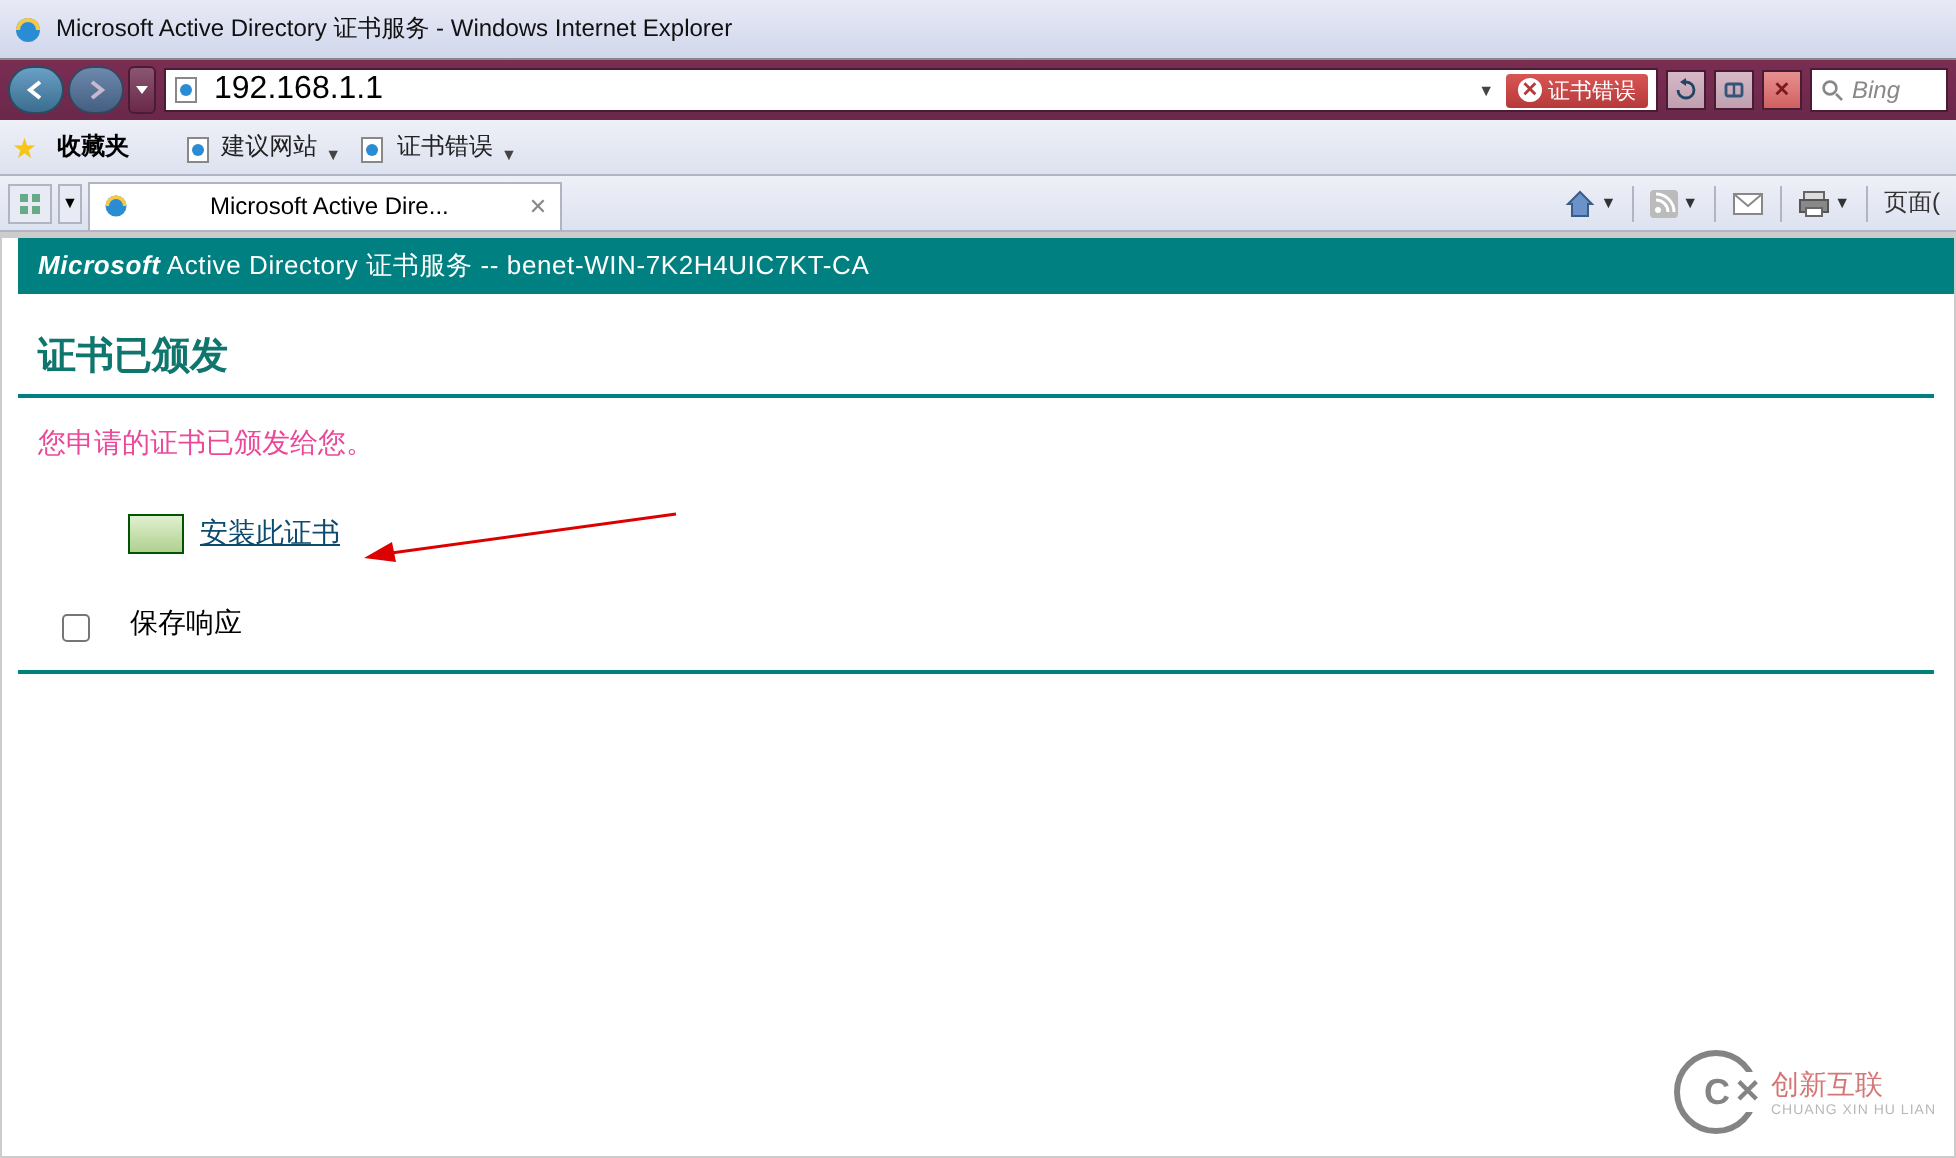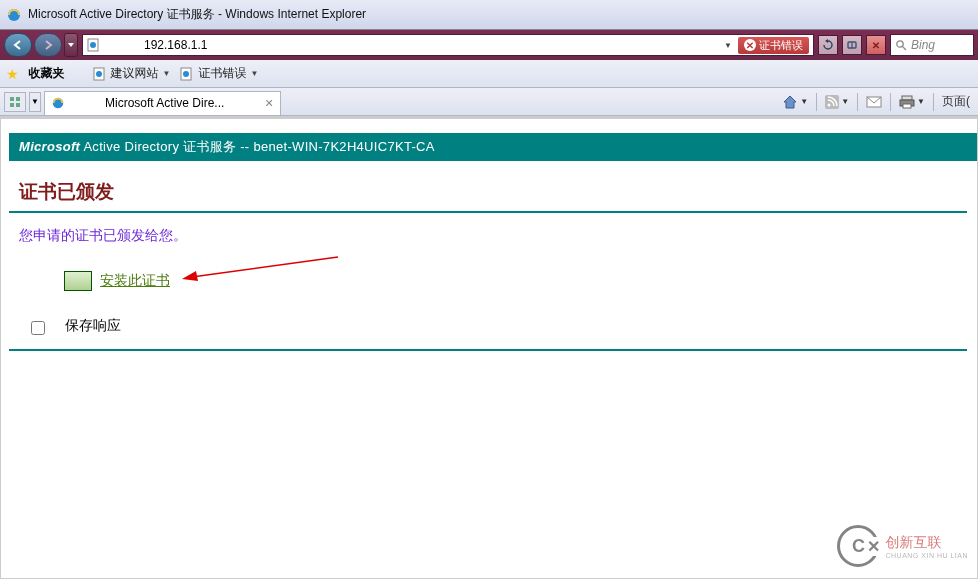--- a/index.html
+++ b/index.html
@@ -9,58 +9,58 @@
 .titlebar { height: 30px; background: linear-gradient(#e8eaf5,#d0d6ec); border-bottom: 1px solid #888; display: flex; align-items: center; padding: 0 6px; font-size: 12px; color: #111; }
 .titlebar .ie-icon { width: 16px; height: 16px; margin-right: 6px; }
 
 
 .navbar { height: 30px; background: linear-gradient(#7b2d52,#6a284a); display: flex; align-items: center; padding: 0 4px; gap: 4px; }
 .navbtns { display: flex; gap: 2px; }
 .navbtn { width: 28px; height: 24px; border-radius: 12px; background: linear-gradient(#6aa0c5,#3a6d8f); border: 1px solid #2a4b62; display:flex; align-items:center; justify-content:center; }
 .navbtn.fwd { opacity: .8; }
 .navbtn.small { width: 14px; border-radius: 3px; background: linear-gradient(#8a5670,#6a284a); border:1px solid #4a1c33; }
 .addrbox { flex: 1; height: 22px; background: #fff; border: 1px solid #4a1c33; display: flex; align-items: center; padding: 0 4px; gap: 6px; }
-.addrbox input { flex: 1; border: none; outline: none; font-size: 12px; background: transparent; margin-left: 37px; }
+.addrbox input { flex: 1; border: none; outline: none; font-size: 16px; background: transparent; }
 .cert-err { background: linear-gradient(#d95555,#b63a3a); color:#fff; font-size:11px; padding:1px 6px; border-radius:2px; display:flex; align-items:center; gap:3px; }
 .cert-err-ico { width:12px; height:12px; background:#fff; border-radius:50%; display:inline-flex; align-items:center; justify-content:center; color:#b63a3a; font-weight:bold; font-size:10px; }
 .nav-right-btn { width:20px; height:20px; border:1px solid #4a1c33; background:linear-gradient(#d6b8c6,#c0a0b0); display:flex; align-items:center; justify-content:center; font-size:10px; color:#444; }
 .nav-right-btn.x { background:linear-gradient(#e89090,#d06060); color:#7a1a1a; font-weight:bold; }
-.searchbox { width:84px; height:22px; background:#fff; border:1px solid #4a1c33; display:flex; align-items:center; padding:0 4px; gap:4px; font-size:12px; color:#888; font-style:italic; }
+.searchbox { width:69px; height:22px; background:#fff; border:1px solid #4a1c33; display:flex; align-items:center; padding:0 4px; gap:4px; font-size:12px; color:#888; font-style:italic; }
 .mag-icon { width:12px; height:12px; }
 
 
 .favbar { height: 28px; background: linear-gradient(#eef0f7,#dde2f0); border-bottom:1px solid #b0b4c5; display:flex; align-items:center; padding:0 6px; gap:10px; font-size:12px; }
 .favbar .star { color:#f5c518; font-size:14px; }
-.fav-item { display:flex; align-items:center; gap:4px; color:#222; cursor:pointer; }
+.fav-item { display:flex; align-items:flex-end; gap:4px; color:#222; cursor:pointer; }
 .fav-item .drop { font-size:8px; color:#444; }
 .page-ico { width:14px; height:14px; }
 
 
 .tabbar { height: 28px; background: linear-gradient(#eef0f7,#dde2f0); border-bottom:1px solid #b0b4c5; display:flex; align-items:center; padding:0 4px; gap:2px; font-size:12px; }
 .grid-btn { width:22px; height:20px; border:1px solid #b0b4c5; background:#e8ebf4; display:flex; align-items:center; justify-content:center; margin-right:1px; }
 .grid-btn.drop { width:12px; font-size:8px; }
 .tab { height:24px; border:1px solid #b0b4c5; background:linear-gradient(#f5f7fc,#e5e9f3); padding:0 6px; display:flex; align-items:center; gap:5px; min-width:180px; border-bottom:none; position:relative; top:1px; }
 .tab.active { background:#fff;gap:40px; }
 .tab-close { color:#888; font-size:11px; margin-left:auto; cursor:pointer; }
 .tabbar-right { margin-left:auto; display:flex; align-items:center; gap:8px; padding-right:4px; }
 .cmd-btn { display:flex; align-items:center; gap:2px; font-size:12px; color:#333; cursor:pointer; }
 .cmd-btn .drop { font-size:8px; }
 .divider { width:1px; height:18px; background:#b0b4c5; }
 
 
-.content-frame { position:absolute; top:116px; left:0; right:0; bottom:0; background:#fff; border:1px solid #ccc; border-top:3px solid #ccc; padding:14px 0 0 0; overflow:hidden; }
+.content-frame { position:absolute; top:116px; left:0; right:0; bottom:0; background:#fff; border:1px solid #ccc; border-top:3px solid #ccc; padding:0 0 0 0; overflow:hidden; }
 .content-inner { margin-left:8px; }
 .adcs-banner { background:#008080; color:#fff; font-family:"Courier New",monospace; font-size:13px; padding:5px 10px; letter-spacing:.3px; }
 .adcs-banner .ms { font-style:italic; font-weight:bold; }
-.issued { font-family:"Microsoft YaHei","SimSun",sans-serif; font-size:19px; font-weight:bold; color:#7f1d1d; margin:18px 0 6px 10px; }
+.issued { font-family:"Microsoft YaHei","SimSun",sans-serif; font-size:19px; font-weight:bold; color:#0f766e; margin:18px 0 6px 10px; }
 .hr-teal { border:none; border-top:2px solid #008080; margin:4px 10px 14px 0; }
-.body-text { font-size:14px; color:#6d28d9; margin:0 0 26px 10px; font-family:"Microsoft YaHei","SimSun",sans-serif; }
+.body-text { font-size:14px; color:#ec4899; margin:0 0 26px 10px; font-family:"Microsoft YaHei","SimSun",sans-serif; }
 .install-row { display:flex; align-items:center; gap:8px; margin:0 0 26px 55px; }
 .cert-icon { width:28px; height:20px; border:1px solid #050; background:linear-gradient(#e0f0d0,#b0d090); }
-.install-link { color:#4d7c0f; text-decoration:underline; font-size:14px; font-family:"Microsoft YaHei","SimSun",sans-serif; cursor:pointer; }
+.install-link { color:#0c4a6e; text-decoration:underline; font-size:14px; font-family:"Microsoft YaHei","SimSun",sans-serif; cursor:pointer; }
 .save-row { display:flex; align-items:flex-end; gap:20px; margin:0 0 14px 22px; font-size:14px; font-family:"Microsoft YaHei","SimSun",sans-serif; }
 .save-row input { width:14px; height:14px; }
 
 
 .arrow { position:absolute; top:255px; left:180px; width:160px; height:30px; pointer-events:none; }
 
 
 .watermark { position:absolute; right:10px; bottom:12px; display:flex; align-items:center; gap:6px; opacity:.6; }
 .watermark .logo-c { width:42px; height:42px; border:3px solid #333; border-radius:50%; display:flex; align-items:center; justify-content:center; font-weight:bold; font-size:18px; color:#333; position:relative; }
 .watermark .logo-c .x { position:absolute; right:-4px; background:#fff; font-size:16px; font-weight:bold; color:#333; }

